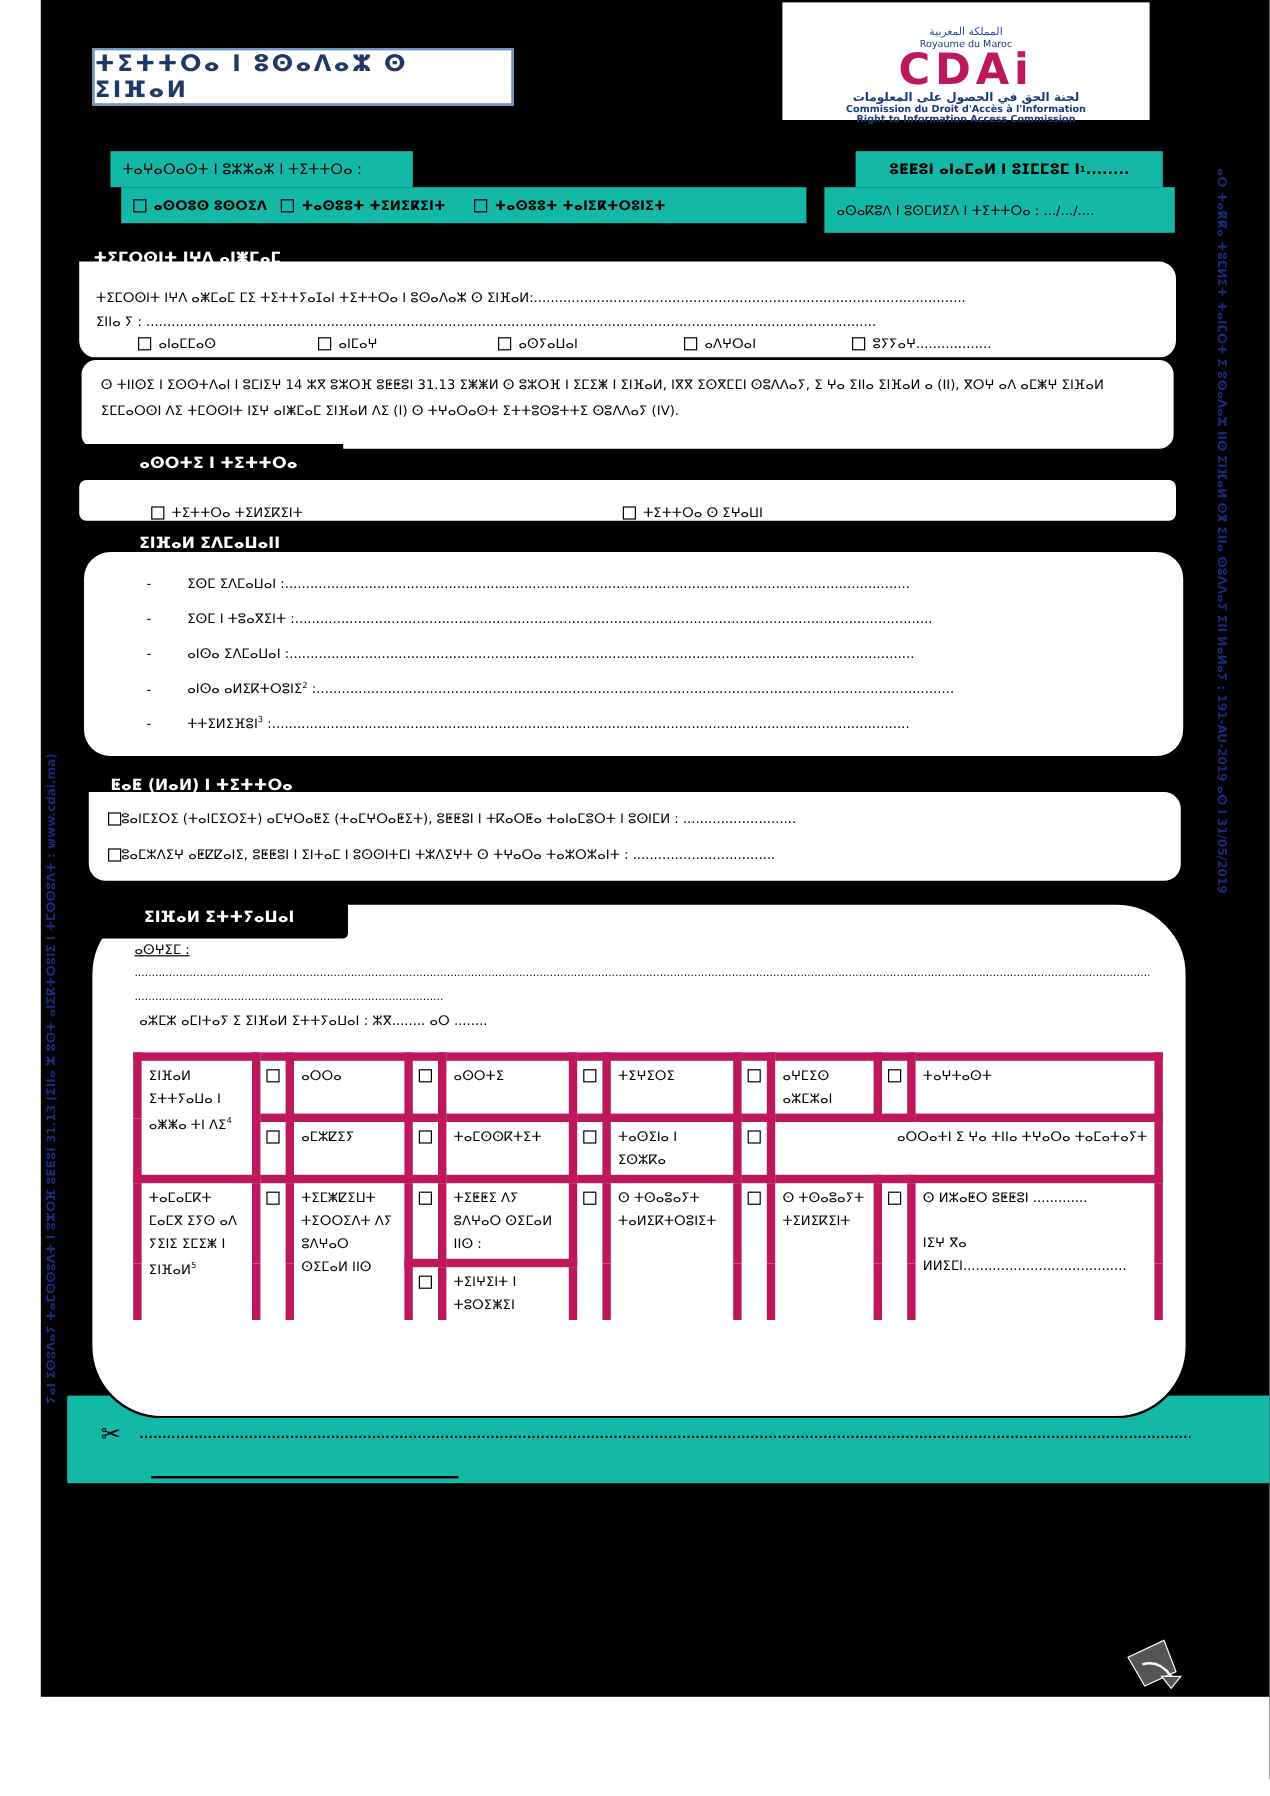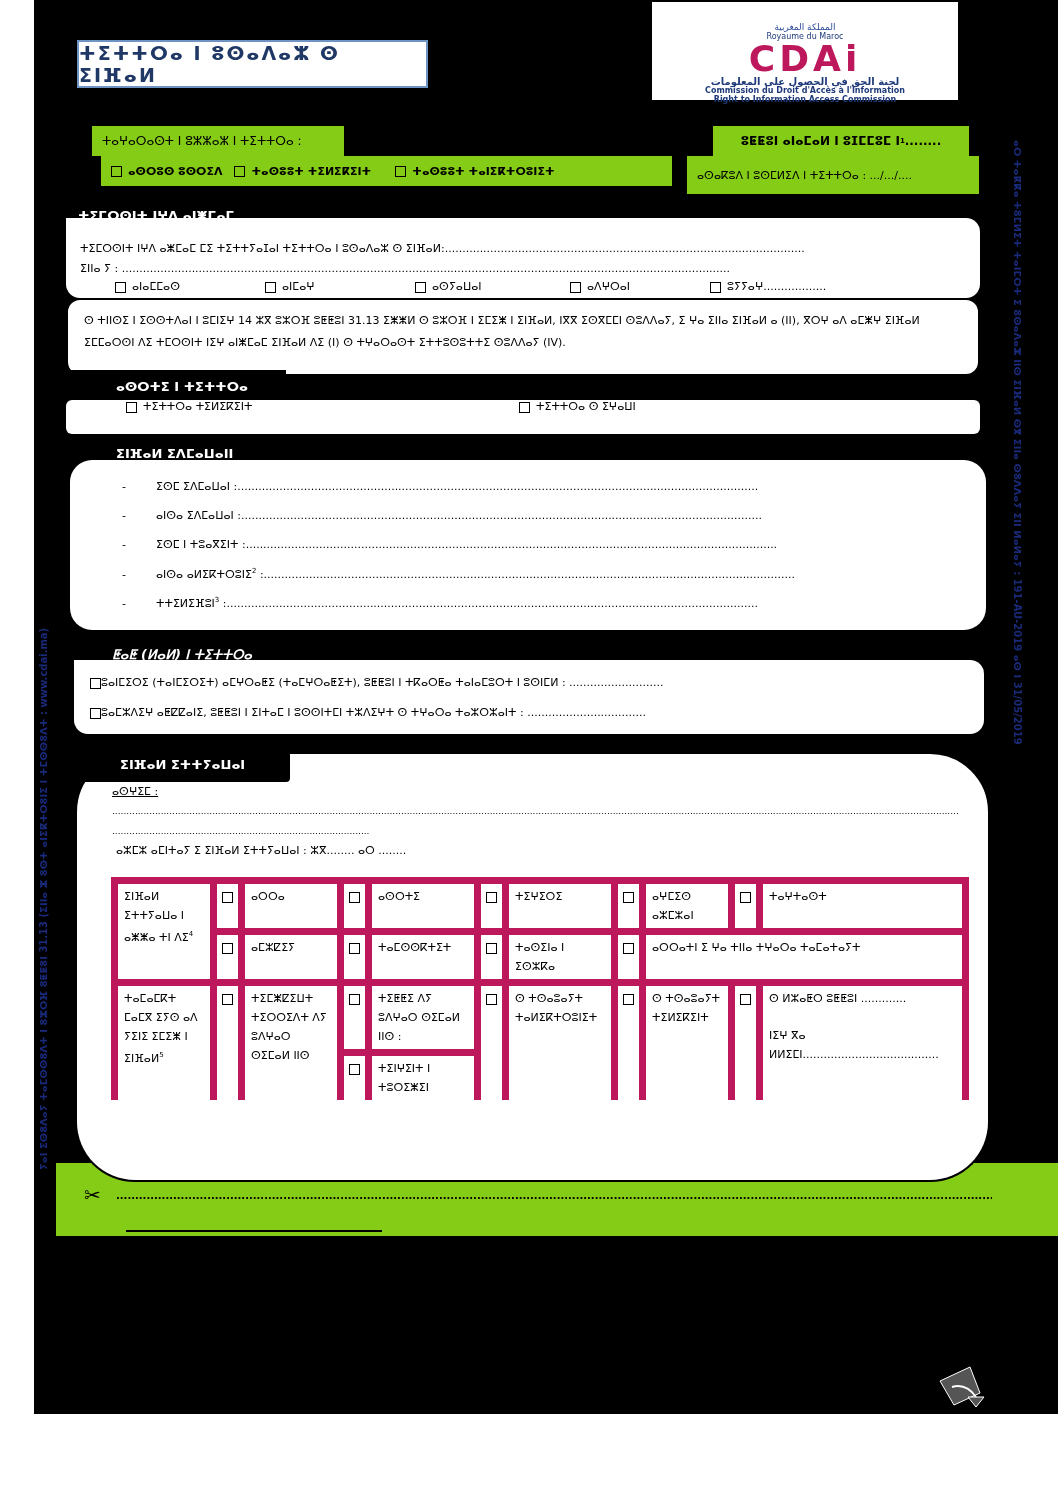--- a/index.html
+++ b/index.html
@@ -1,20 +1,20 @@
 <!DOCTYPE html>
 <html><head>
 <meta charset="utf-8">
 <style>
   html, body { margin:0; padding:0; }
   body { width:1058px; height:1497px; background:#fff; position:relative; overflow:hidden;
          font-family:"DejaVu Sans", sans-serif; color:#000; }
   .page { position:absolute; left:34px; top:0; width:1024px; height:1414px; background:#000; }
   .abs { position:absolute; }
-  .white { background:#84cc16; }
+  .white { background:#14b8a6; }
   .tif { font-family:"DejaVu Sans", sans-serif; }
   .title-box { left:77px; top:40px; width:351px; height:48px; border:2px solid #6f93c3; background:#fff;
                display:flex; align-items:center; justify-content:center; font-weight:bold; font-size:19px;
                color:#1f3865; letter-spacing:2px; box-sizing:border-box; }
   .logo { left:652px; top:2px; width:306px; height:98px; background:#fff; text-align:center; }
   .logo .l1 { font-size:9px; color:#2e4d9b; line-height:10px; margin-top:20px; }
   .logo .cdai { font-family:"DejaVu Sans", sans-serif; font-weight:bold; font-size:36px; color:#be185d;
                 letter-spacing:4px; line-height:36px; }
   .logo .l2 { font-size:8px; color:#1f3a7a; line-height:9px; font-weight:bold; }
   .smallbox { font-size:12px; display:flex; align-items:center; box-sizing:border-box; padding:0 10px; }
@@ -76,38 +76,38 @@
   <span style="width:155px;"><span class="cb"></span><span>ⴰⵙⵢⴰⵡⴰⵏ</span></span>
   <span style="width:140px;"><span class="cb"></span><span>ⴰⴷⵖⵔⴰⵏ</span></span>
   <span><span class="cb"></span><span>ⵓⵢⵢⴰⵖ..................</span></span>
 </div>
 <div class="abs panel" style="left:66px;top:298px;width:914px;height:78px;border:2px solid #000;"></div>
 <div class="abs tif" style="left:84px;top:310px;width:886px;font-size:11px;line-height:22px;">ⵙ ⵜⵏⵏⵙⵉ ⵏ ⵉⵙⵙⵜⴷⴰⵏ ⵏ ⵓⵎⵏⵉⵖ 14 ⵣⴳ ⵓⵣⵔⴼ ⵓⵟⵟⵓⵏ 31.13 ⵉⵥⵥⵍ ⵙ ⵓⵣⵔⴼ ⵏ ⵉⵎⵉⵥ ⵏ ⵉⵏⴼⴰⵍ, ⵏⴳⴳ ⵉⵙⴳⵎⵎⵏ ⵙⵓⴷⴷⴰⵢ, ⵉ ⵖⴰ ⵉⵏⵏⴰ ⵉⵏⴼⴰⵍ ⴰ (II), ⴳⵔⵖ ⴰⴷ ⴰⵎⵥⵖ ⵉⵏⴼⴰⵍ ⵉⵎⵎⴰⵔⵙⵏ ⴷⵉ ⵜⵎⵔⵙⵏⵜ ⵏⵉⵖ ⴰⵏⵥⵎⴰⵎ ⵉⵏⴼⴰⵍ ⴷⵉ (I) ⵙ ⵜⵖⴰⵔⴰⵙⵜ ⵉⵜⵜⵓⵙⵓⵜⵜⵉ ⵙⵓⴷⴷⴰⵢ (IV).</div>
 
 <div class="abs section-tab tif" style="left:66px;top:370px;width:220px;height:32px;padding-left:50px;">
   <span>ⴰⵙⵔⵜⵉ ⵏ ⵜⵉⵜⵜⵔⴰ</span>
 </div>
-<div class="abs panel tif" style="left:66px;top:400px;width:914px;height:34px;border-radius:6px;font-size:11px;display:flex;align-items:flex-start;">
+<div class="abs panel tif" style="left:66px;top:400px;width:914px;height:34px;border-radius:6px;font-size:11px;display:flex;align-items:flex-end;">
   <span style="margin-left:60px;width:393px;"><span class="cb"></span><span>ⵜⵉⵜⵜⵔⴰ ⵜⵉⵍⵉⴽⵉⵏⵜ</span></span>
   <span><span class="cb"></span><span>ⵜⵉⵜⵜⵔⴰ ⵙ ⵉⵖⴰⵡⵏ</span></span>
 </div>
 
 <div class="abs section-tab tif" style="left:66px;top:436px;width:220px;height:34px;padding-left:50px;">
   <span>ⵉⵏⴼⴰⵍ ⵉⴷⵎⴰⵡⴰⵏⵏ</span>
 </div>
 <div class="abs panel" style="left:70px;top:460px;width:916px;height:170px;border-top-left-radius:0;border-radius:22px;"></div>
 <div class="abs tif" style="left:122px;top:480px;width:700px;font-size:11px;">
   <div style="height:29px;"><span style="display:inline-block;width:34px;">-</span><span>ⵉⵙⵎ ⵉⴷⵎⴰⵡⴰⵏ :</span><span>.....................................................................................................................................................</span></div>
+  <div style="height:29px;"><span style="display:inline-block;width:34px;">-</span><span>ⵉⵙⵎ ⵏ ⵜⵓⴰⴳⵉⵏⵜ :</span><span>........................................................................................................................................................</span></div>
   <div style="height:29px;"><span style="display:inline-block;width:34px;">-</span><span>ⴰⵏⵙⴰ ⵉⴷⵎⴰⵡⴰⵏ :</span><span>.....................................................................................................................................................</span></div>
-  <div style="height:29px;"><span style="display:inline-block;width:34px;">-</span><span>ⵉⵙⵎ ⵏ ⵜⵓⴰⴳⵉⵏⵜ :</span><span>........................................................................................................................................................</span></div>
   <div style="height:29px;"><span style="display:inline-block;width:34px;">-</span><span>ⴰⵏⵙⴰ ⴰⵍⵉⴽⵜⵔⵓⵏⵉ</span><sup>2</sup><span> :........................................................................................................................................................</span></div>
   <div style="height:29px;"><span style="display:inline-block;width:34px;">-</span><span>ⵜⵜⵉⵍⵉⴼⵓⵏ</span><sup>3</sup><span> :........................................................................................................................................................</span></div>
 </div>
 
-<div class="abs section-tab tif" style="left:80px;top:640px;width:214px;height:28px;padding-left:32px;font-style:italic;">
+<div class="abs section-tab tif" style="left:60px;top:640px;width:214px;height:28px;padding-left:32px;">
   <span>ⵟⴰⵟ (ⵍⴰⵍ) ⵏ ⵜⵉⵜⵜⵔⴰ</span>
 </div>
 <div class="abs panel" style="left:74px;top:660px;width:910px;height:74px;border-top-left-radius:0;"></div>
 <div class="abs line tif" style="left:90px;top:676px;width:880px;"><span class="cb" style="margin-right:0;"></span><span>ⵓⴰⵏⵎⵉⵔⵉ (ⵜⴰⵏⵎⵉⵔⵉⵜ) ⴰⵎⵖⵔⴰⵟⵉ (ⵜⴰⵎⵖⵔⴰⵟⵉⵜ), ⵓⵟⵟⵓⵏ ⵏ ⵜⴽⴰⵔⵟⴰ ⵜⴰⵏⴰⵎⵓⵔⵜ ⵏ ⵓⵙⵏⵎⵍ : ...........................</span></div>
 <div class="abs line tif" style="left:90px;top:706px;width:880px;"><span class="cb" style="margin-right:0;"></span><span>ⵓⴰⵎⵣⴷⵉⵖ ⴰⵟⵇⵇⴰⵏⵉ, ⵓⵟⵟⵓⵏ ⵏ ⵉⵏⵜⴰⵎ ⵏ ⵓⵙⵙⵏⵜⵎⵏ ⵜⵣⴷⵉⵖⵜ ⵙ ⵜⵖⴰⵔⴰ ⵜⴰⵣⵔⵣⴰⵏⵜ : ..................................</span></div>
 
 <div class="abs panel" style="left:75px;top:752px;width:915px;height:430px;border-radius:60px;border:2px solid #000;"></div>
 <div class="abs section-tab tif" style="left:70px;top:746px;width:220px;height:36px;padding-left:50px;border-bottom-right-radius:4px;">
   <span>ⵉⵏⴼⴰⵍ ⵉⵜⵜⵢⴰⵡⴰⵏ</span>
 </div>
@@ -132,21 +132,21 @@
     <td>ⵜⴰⵖⵜⴰⵙⵜ</td>
   </tr>
   <tr>
     <td class="c"><span class="cb" style="margin:0"></span></td>
     <td>ⴰⵎⵣⵇⵉⵢ</td>
     <td class="c"><span class="cb" style="margin:0"></span></td>
     <td>ⵜⴰⵎⵙⵙⴽⵜⵉⵜ</td>
     <td class="c"><span class="cb" style="margin:0"></span></td>
     <td>ⵜⴰⵙⵉⵏⴰ ⵏ ⵉⵙⵣⴽⴰ</td>
     <td class="c"><span class="cb" style="margin:0"></span></td>
-    <td colspan="3" style="height:30px;">ⴰⵔⵔⴰⵜⵏ ⵉ ⵖⴰ ⵜⵏⵏⴰ ⵜⵖⴰⵔⴰ ⵜⴰⵎⴰⵜⴰⵢⵜ</td>
+    <td colspan="3" style="height:30px;text-align:right;">ⴰⵔⵔⴰⵜⵏ ⵉ ⵖⴰ ⵜⵏⵏⴰ ⵜⵖⴰⵔⴰ ⵜⴰⵎⴰⵜⴰⵢⵜ</td>
   </tr>
   <tr>
     <td rowspan="3" style="height:145px;"><span>ⵜⴰⵎⴰⵎⴽⵜ ⵎⴰⵎⴳ ⵉⵢⵙ ⴰⴷ ⵢⵉⵏⵉ ⵉⵎⵉⵥ ⵏ ⵉⵏⴼⴰⵍ</span><sup>5</sup></td>
     <td class="c" rowspan="3"><span class="cb" style="margin:0"></span></td>
     <td rowspan="3">ⵜⵉⵎⵥⵇⵉⵡⵜ ⵜⵉⵔⵔⵉⴷⵜ ⴷⵢ ⵓⴷⵖⴰⵔ ⵙⵉⵎⴰⵍ ⵏⵏⵙ</td>
     <td class="c"><span class="cb" style="margin:0"></span></td>
     <td>ⵜⵉⵟⵟⵉ ⴷⵢ ⵓⴷⵖⴰⵔ ⵙⵉⵎⴰⵍ ⵏⵏⵙ :</td>
     <td class="c" rowspan="3"><span class="cb" style="margin:0"></span></td>
     <td rowspan="3">ⵙ ⵜⵙⴰⵓⴰⵢⵜ ⵜⴰⵍⵉⴽⵜⵔⵓⵏⵉⵜ</td>
     <td class="c" rowspan="3"><span class="cb" style="margin:0"></span></td>

